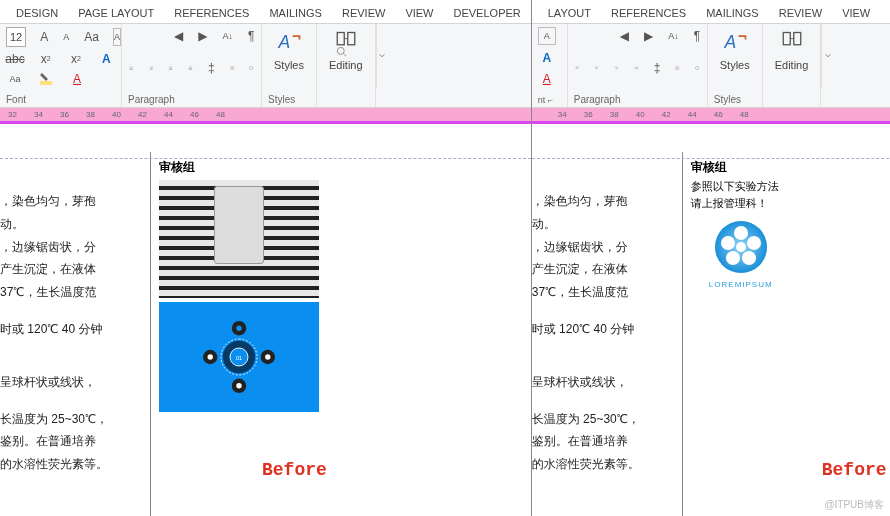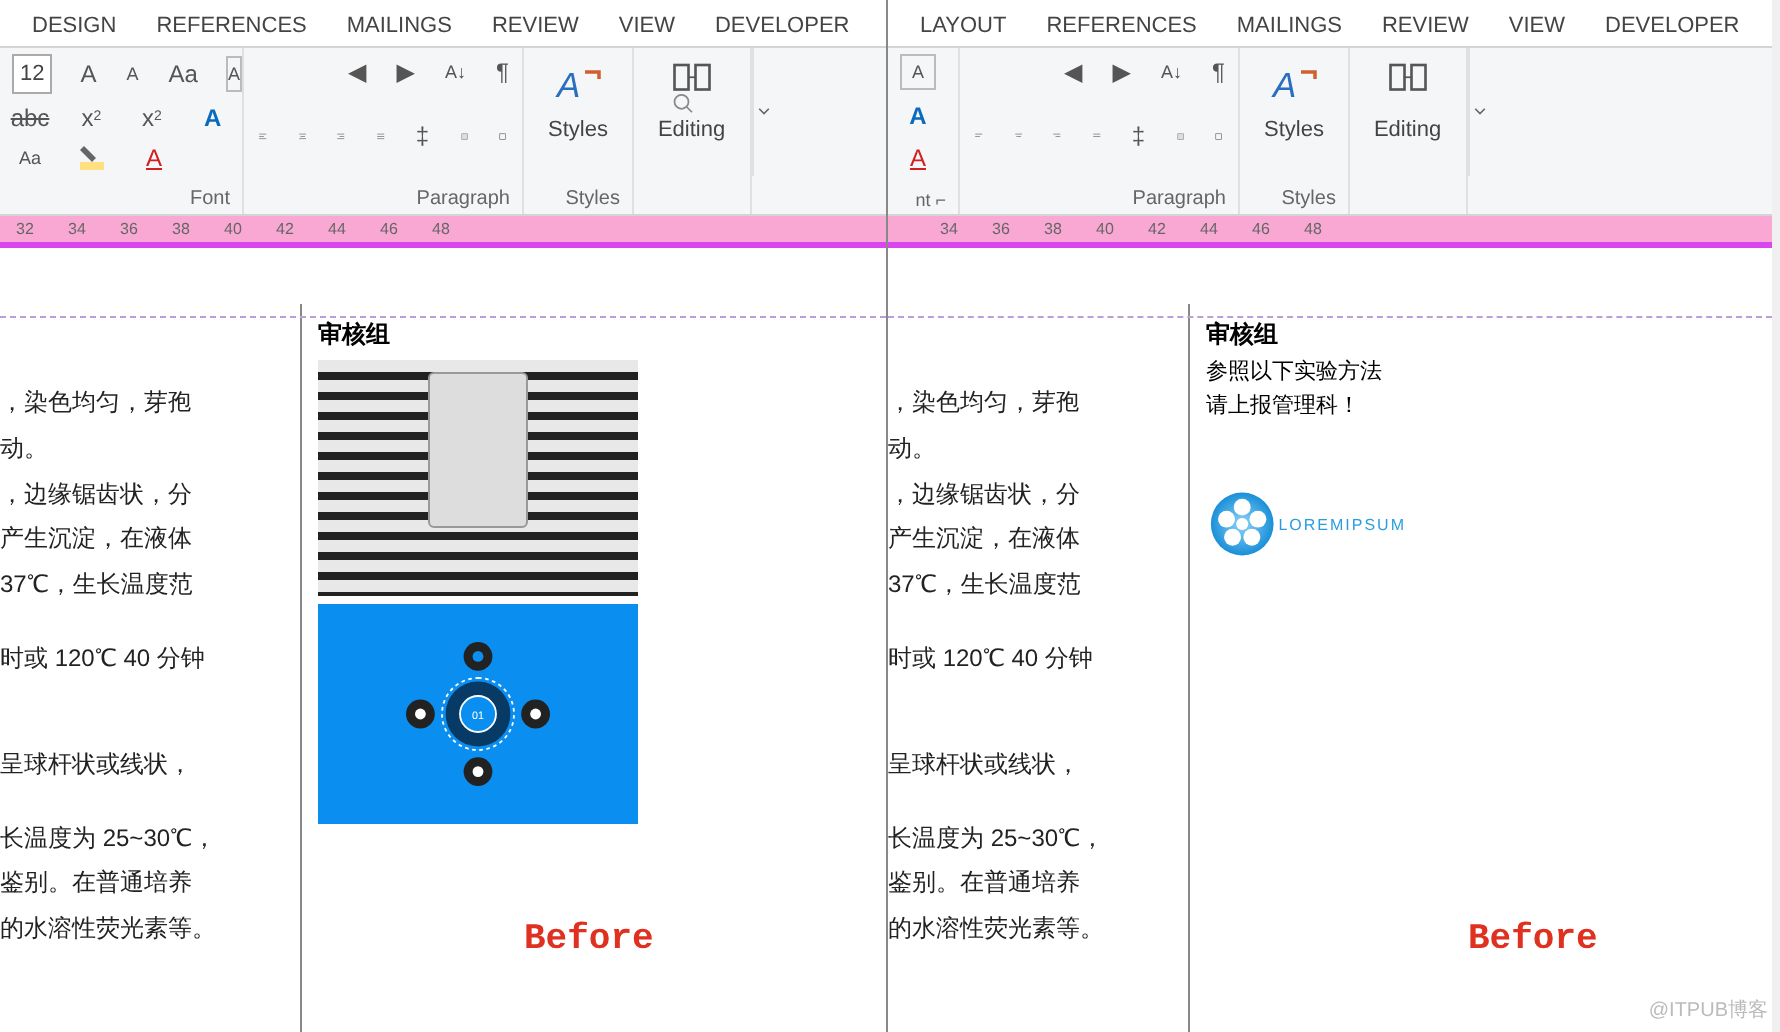--- a/index.html
+++ b/index.html
@@ -4,57 +4,58 @@
 <style>
 *{box-sizing:border-box;margin:0;padding:0;font-family:"Segoe UI",Arial,sans-serif}
 body{background:#f0f0f0;width:890px;height:516px;overflow:hidden;position:relative}
 .split{display:flex;width:886px;height:516px}
 .pane{flex:0 0 50%;background:#fff;display:flex;flex-direction:column;position:relative}
 .pane+.pane{border-left:1px solid #888}
 .tabs{display:flex;background:#fff;height:24px;align-items:flex-end;font-size:11px;padding-left:6px;border-bottom:1px solid #d4d4d4}
 .tab{padding:4px 10px;color:#444;cursor:pointer;white-space:nowrap}
 .ribbon{background:#f5f6f7;height:84px;border-bottom:1px solid #d4d4d4;display:flex;font-size:11px;color:#444}
 .grp{border-right:1px solid #e0e0e0;padding:3px 6px 0;display:flex;flex-direction:column;justify-content:space-between}
-.grp-label{text-align:right;font-size:10px;color:#666;padding:2px 0;border-top:1px solid transparent}
+.grp-label{text-align:left;font-size:10px;color:#666;padding:2px 0;border-top:1px solid transparent}
 .row{display:flex;gap:13px;align-items:center;margin-bottom:2px}
 .btn{width:18px;height:18px;display:flex;align-items:center;justify-content:center;border:1px solid transparent;font-size:12px;color:#555}
 .sel{border:1px solid #aaa;height:20px;font-size:11px;padding:0 3px;background:#fff;display:flex;align-items:center}
 .big{display:flex;flex-direction:column;align-items:center;gap:2px;padding:2px 6px}
 .big svg{width:28px;height:28px}
 .big-lbl{font-size:11px}
 .ruler{height:16px;background:#f9a8d4;border-bottom:3px solid #d946ef;display:flex;align-items:center;font-size:8px;color:#666;padding-left:4px;position:relative}
 .ruler span{position:absolute}
 .doc{flex:1;background:#fff;display:flex;overflow:hidden}
 .col-left{width:150px;padding:18px 8px 13px 0;font-size:12px;line-height:1.9;color:#222}
 .col-left p{margin-bottom:0}
 .sidebar{flex:1;border-left:1px solid #888;padding:6px 8px;font-size:11px;line-height:1.5;margin-top:28px}
 .sidebar .hdr{font-weight:bold;font-size:12px;margin-bottom:2px}
 .img-ph{width:160px;margin:4px 0}
 .ph1{height:118px;background:#e8e8e8;position:relative;overflow:hidden}
 .ph1::before{content:"";position:absolute;inset:0;background:repeating-linear-gradient(to bottom,transparent 0,transparent 6px,#222 6px,#222 10px)}
 .vial{position:absolute;left:55px;top:6px;width:50px;height:78px;background:#ddd;border:1px solid #999;border-radius:3px}
 .ph2{height:110px;background:#0a8ff0;display:flex;align-items:center;justify-content:center}
 .ph2 svg{width:90px;height:90px}
-.logo{width:100px;height:90px;margin:6px 0;display:flex;align-items:center;justify-content:flex-start}
+.logo{width:100px;height:90px;margin:6px 0;display:flex;flex-direction:column;align-items:center;justify-content:flex-start}
 .logo svg{width:60px;height:60px}
 .logo-txt{font-size:8px;color:#2a9edc;letter-spacing:1px;margin-top:2px}
 .badge{position:absolute;font-weight:bold;font-size:18px;color:#e03020;font-family:"Courier New",monospace}
 .dash{position:absolute;left:0;top:0;border-top:1px dashed #b8a0d8;width:100%}
 .watermark{position:absolute;right:6px;bottom:4px;font-size:10px;color:#bbb}
 .corner{width:12px;height:64px;display:flex;align-items:center;justify-content:center;border-left:1px solid #e0e0e0}
 .corner svg{width:8px;height:8px}
 </style>
 </head>
 <body>
 
 <div class="split">
 
 <div class="pane">
   <div class="tabs">
     <div class="tab">DESIGN</div>
+    <div class="tab">PAGE LAYOUT</div>
     <div class="tab">REFERENCES</div>
     <div class="tab">MAILINGS</div>
     <div class="tab">REVIEW</div>
     <div class="tab">VIEW</div>
     <div class="tab">DEVELOPER</div>
   </div>
 
   <div class="ribbon">
     <div class="grp" style="width:122px">
       <div class="row">

